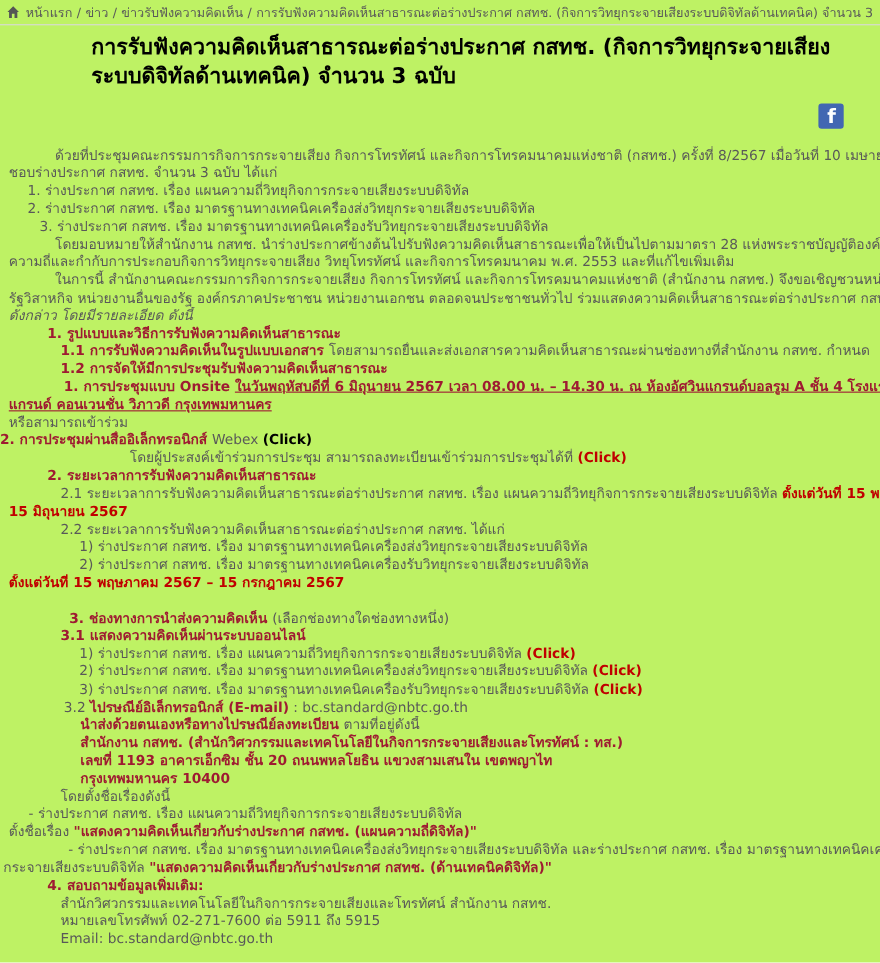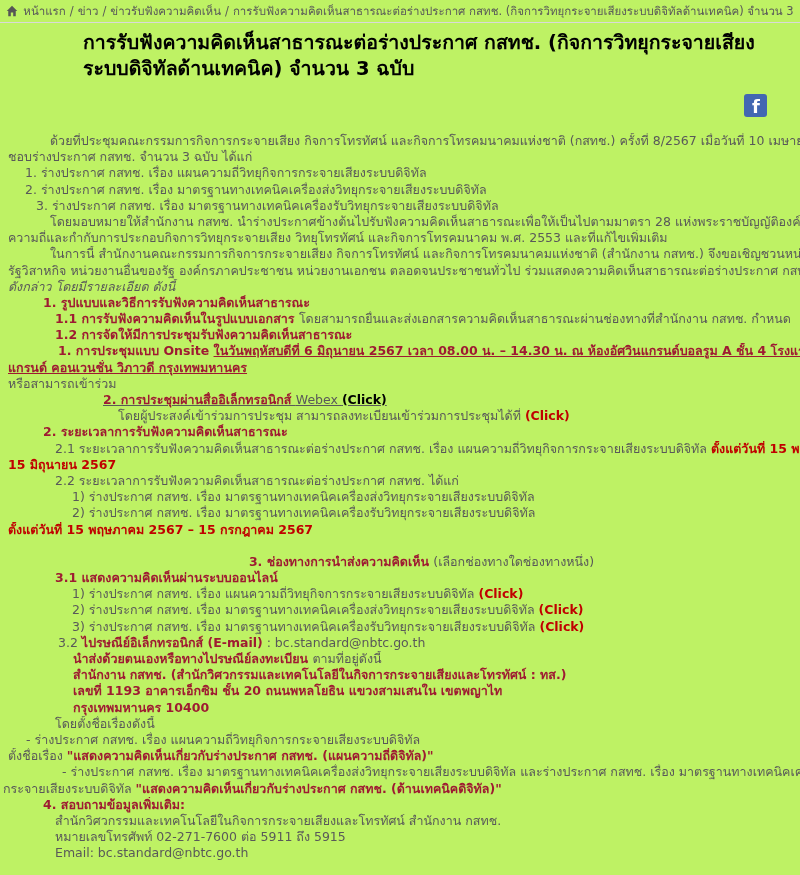--- a/index.html
+++ b/index.html
@@ -64,31 +64,31 @@
       <div class="line" style="padding-left: 8px;"><span class="s-n">ความถี่และกำกับการประกอบกิจการวิทยุกระจายเสียง วิทยุโทรทัศน์ และกิจการโทรคมนาคม พ.ศ. 2553 และที่แก้ไขเพิ่มเติม</span></div>
       <div class="line" style="padding-left: 50px;"><span class="s-n">ในการนี้ สำนักงานคณะกรรมการกิจการกระจายเสียง กิจการโทรทัศน์ และกิจการโทรคมนาคมแห่งชาติ (สำนักงาน กสทช.) จึงขอเชิญชวนหน่วยงานราชการ</span></div>
       <div class="line" style="padding-left: 8px;"><span class="s-n">รัฐวิสาหกิจ หน่วยงานอื่นของรัฐ องค์กรภาคประชาชน หน่วยงานเอกชน ตลอดจนประชาชนทั่วไป ร่วมแสดงความคิดเห็นสาธารณะต่อร่างประกาศ กสทช. ทั้ง 3 ฉบับ</span></div>
       <div class="line" style="padding-left: 8px; font-style: italic;"><span class="s-n">ดังกล่าว โดยมีรายละเอียด ดังนี้</span></div>
       <div class="line" style="padding-left: 43px;"><span class="s-b">1. รูปแบบและวิธีการรับฟังความคิดเห็นสาธารณะ</span></div>
       <div class="line" style="padding-left: 55px;"><span class="s-b">1.1 การรับฟังความคิดเห็นในรูปแบบเอกสาร </span><span class="s-n">โดยสามารถยื่นและส่งเอกสารความคิดเห็นสาธารณะผ่านช่องทางที่สำนักงาน กสทช. กำหนด</span></div>
       <div class="line" style="padding-left: 55px;"><span class="s-b">1.2 การจัดให้มีการประชุมรับฟังความคิดเห็นสาธารณะ</span></div>
       <div class="line" style="padding-left: 58px;"><span class="s-b">1. การประชุมแบบ Onsite </span><span class="s-bu">ในวันพฤหัสบดีที่ 6 มิถุนายน 2567 เวลา 08.00 น. – 14.30 น. ณ ห้องอัศวินแกรนด์บอลรูม A ชั้น 4 โรงแรมอัศวิน</span></div>
       <div class="line" style="padding-left: 8px;"><span class="s-bu">แกรนด์ คอนเวนชั่น วิภาวดี กรุงเทพมหานคร</span></div>
       <div class="line" style="padding-left: 8px;"><span class="s-n">หรือสามารถเข้าร่วม</span></div>
-      <div class="line" style="padding-left: 103px; text-decoration: underline;"><span class="s-b">2. การประชุมผ่านสื่ออิเล็กทรอนิกส์ </span><span class="s-n">Webex </span><span class="s-k">(Click)</span></div>
+      <div class="line" style=""><span class="s-b">2. การประชุมผ่านสื่ออิเล็กทรอนิกส์ </span><span class="s-n">Webex </span><span class="s-k">(Click)</span></div>
       <div class="line" style="padding-left: 118px;"><span class="s-n">โดยผู้ประสงค์เข้าร่วมการประชุม สามารถลงทะเบียนเข้าร่วมการประชุมได้ที่ </span><span class="s-c">(Click)</span></div>
       <div class="line" style="padding-left: 43px;"><span class="s-b">2. ระยะเวลาการรับฟังความคิดเห็นสาธารณะ</span></div>
       <div class="line" style="padding-left: 55px;"><span class="s-n">2.1 ระยะเวลาการรับฟังความคิดเห็นสาธารณะต่อร่างประกาศ กสทช. เรื่อง แผนความถี่วิทยุกิจการกระจายเสียงระบบดิจิทัล </span><span class="s-c">ตั้งแต่วันที่ 15 พฤษภาคม 2567 –</span></div>
       <div class="line" style="padding-left: 8px;"><span class="s-c">15 มิถุนายน 2567</span></div>
       <div class="line" style="padding-left: 55px;"><span class="s-n">2.2 ระยะเวลาการรับฟังความคิดเห็นสาธารณะต่อร่างประกาศ กสทช. ได้แก่</span></div>
       <div class="line" style="padding-left: 72px;"><span class="s-n">1) ร่างประกาศ กสทช. เรื่อง มาตรฐานทางเทคนิคเครื่องส่งวิทยุกระจายเสียงระบบดิจิทัล</span></div>
       <div class="line" style="padding-left: 72px;"><span class="s-n">2) ร่างประกาศ กสทช. เรื่อง มาตรฐานทางเทคนิคเครื่องรับวิทยุกระจายเสียงระบบดิจิทัล</span></div>
       <div class="line" style="padding-left: 8px;"><span class="s-c">ตั้งแต่วันที่ 15 พฤษภาคม 2567 – 15 กรกฎาคม 2567</span></div>
       <div class="line" style="padding-left: 0px;"></div>
-      <div class="line" style="padding-left: 43px; text-align: center;"><span class="s-b">3. ช่องทางการนำส่งความคิดเห็น </span><span class="s-n">(เลือกช่องทางใดช่องทางหนึ่ง)</span></div>
+      <div class="line" style="padding-left: 63px;"><span class="s-b">3. ช่องทางการนำส่งความคิดเห็น </span><span class="s-n">(เลือกช่องทางใดช่องทางหนึ่ง)</span></div>
       <div class="line" style="padding-left: 55px;"><span class="s-b">3.1 แสดงความคิดเห็นผ่านระบบออนไลน์</span></div>
       <div class="line" style="padding-left: 72px;"><span class="s-n">1) ร่างประกาศ กสทช. เรื่อง แผนความถี่วิทยุกิจการกระจายเสียงระบบดิจิทัล </span><span class="s-c">(Click)</span></div>
       <div class="line" style="padding-left: 72px;"><span class="s-n">2) ร่างประกาศ กสทช. เรื่อง มาตรฐานทางเทคนิคเครื่องส่งวิทยุกระจายเสียงระบบดิจิทัล </span><span class="s-c">(Click)</span></div>
       <div class="line" style="padding-left: 72px;"><span class="s-n">3) ร่างประกาศ กสทช. เรื่อง มาตรฐานทางเทคนิคเครื่องรับวิทยุกระจายเสียงระบบดิจิทัล </span><span class="s-c">(Click)</span></div>
       <div class="line" style="padding-left: 58px;"><span class="s-n">3.2 </span><span class="s-b">ไปรษณีย์อิเล็กทรอนิกส์ (E-mail)</span><span class="s-n"> : bc.standard@nbtc.go.th</span></div>
       <div class="line" style="padding-left: 73px;"><span class="s-b">นำส่งด้วยตนเองหรือทางไปรษณีย์ลงทะเบียน </span><span class="s-n">ตามที่อยู่ดังนี้</span></div>
       <div class="line" style="padding-left: 73px;"><span class="s-b">สำนักงาน กสทช. (สำนักวิศวกรรมและเทคโนโลยีในกิจการกระจายเสียงและโทรทัศน์ : ทส.)</span></div>
       <div class="line" style="padding-left: 73px;"><span class="s-b">เลขที่ 1193 อาคารเอ็กซิม ชั้น 20 ถนนพหลโยธิน แขวงสามเสนใน เขตพญาไท</span></div>
       <div class="line" style="padding-left: 73px;"><span class="s-b">กรุงเทพมหานคร 10400</span></div>
       <div class="line" style="padding-left: 55px;"><span class="s-n">โดยตั้งชื่อเรื่องดังนี้</span></div>

